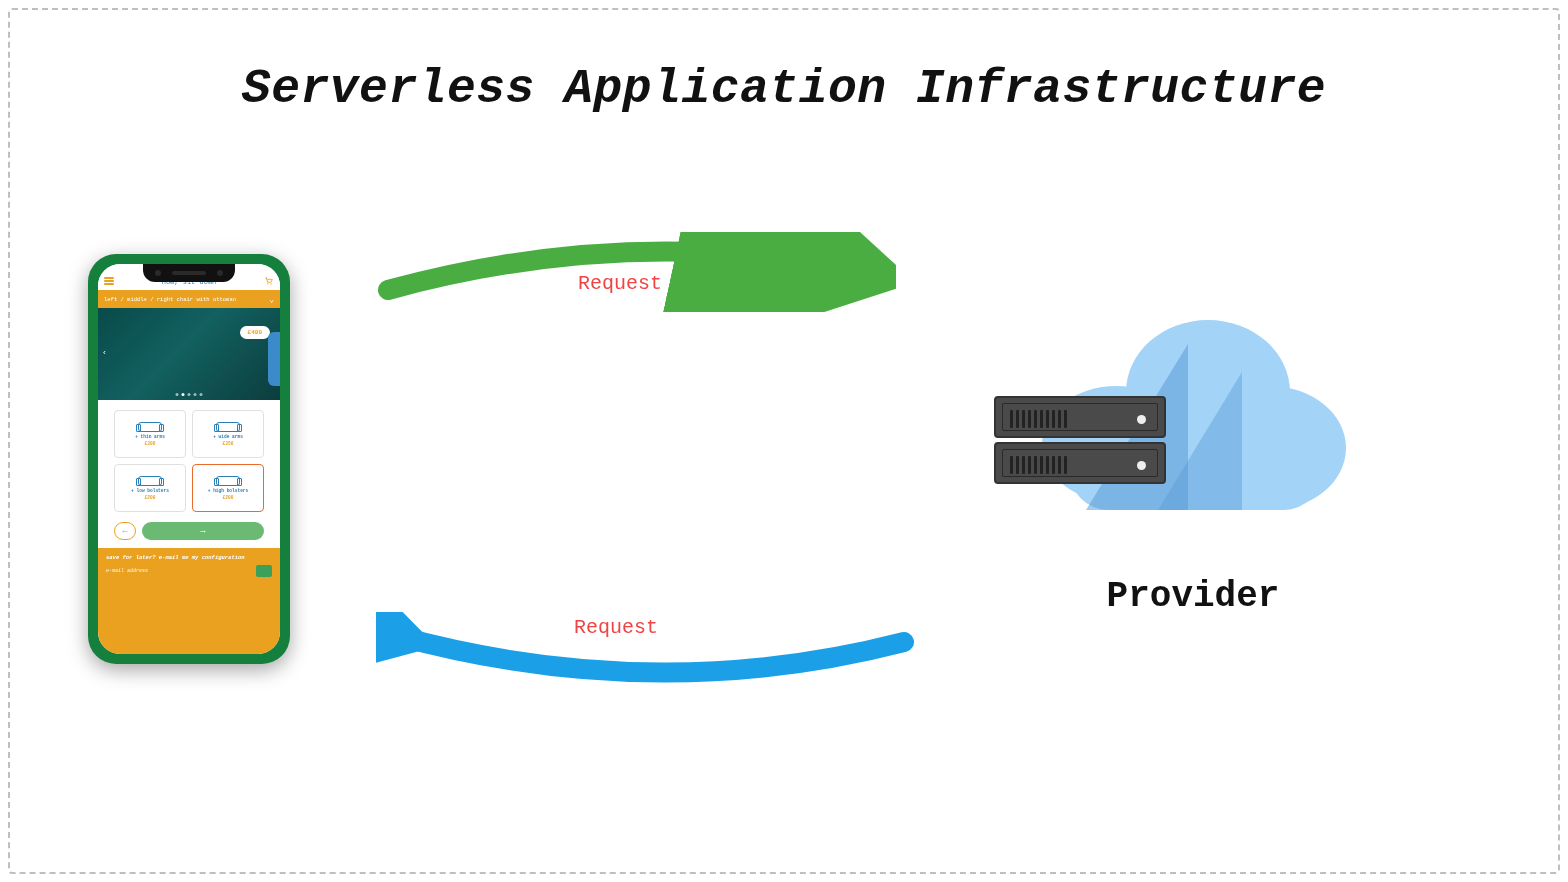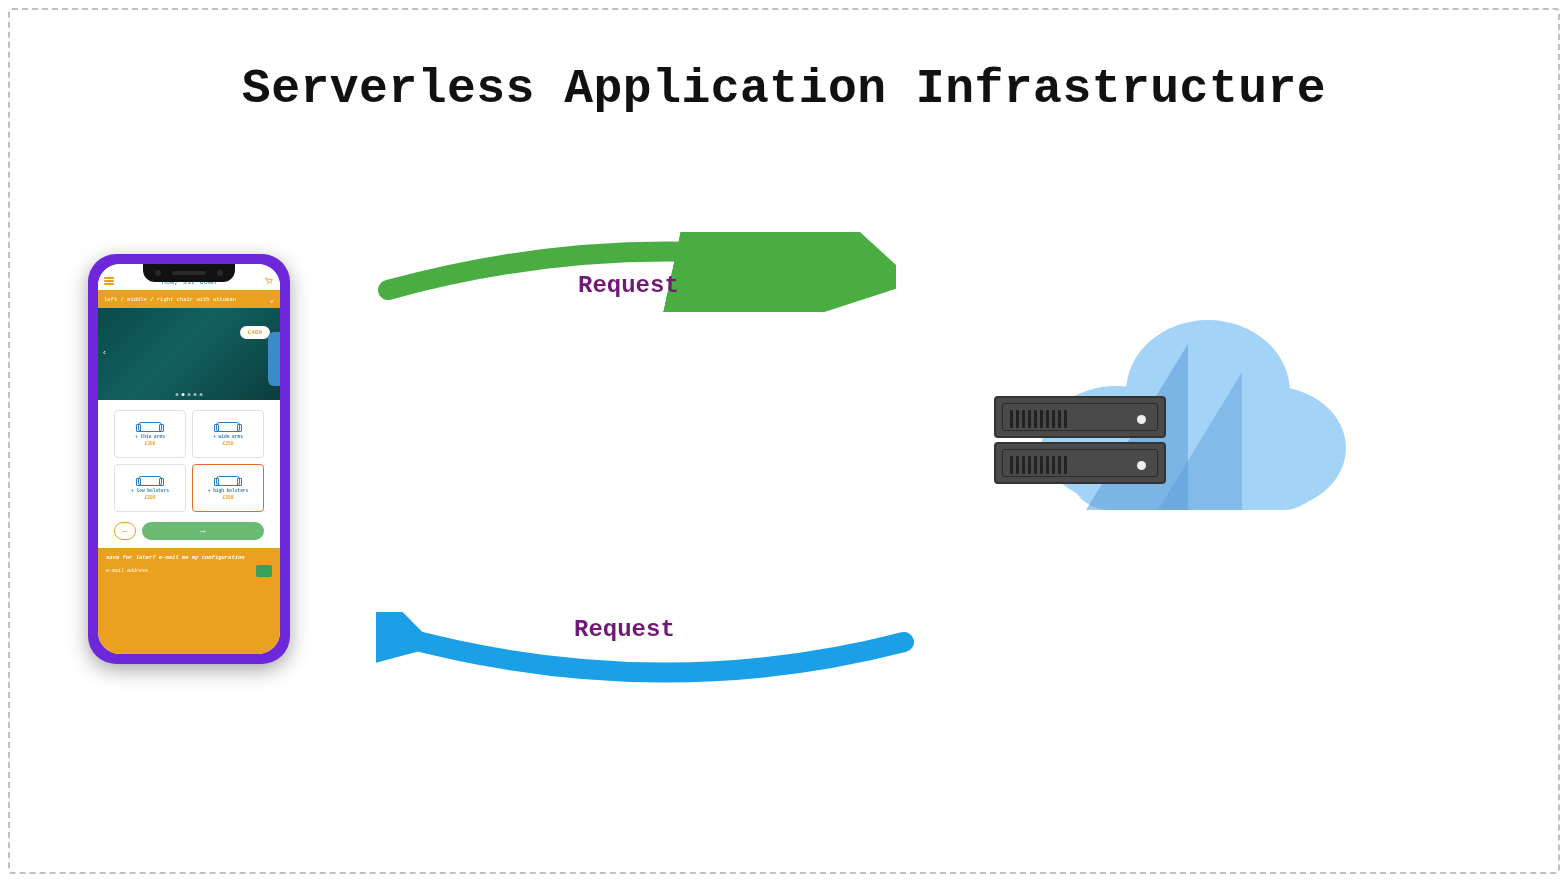--- a/index.html
+++ b/index.html
@@ -16,32 +16,33 @@
       border-radius: 4px;
     }
     .title {
       position: absolute;
       top: 62px;
       left: 0;
       right: 0;
       text-align: center;
       font-size: 48px;
       font-weight: 700;
+      font-style: italic;
       color: #111;
       letter-spacing: 0.5px;
     }
 
     
     .phone {
       position: absolute;
       left: 88px;
       top: 254px;
       width: 202px;
       height: 410px;
-      background: #6d28d9;
+      background: #15803d;
       border-radius: 28px;
       padding: 10px;
       box-shadow: 0 6px 20px rgba(0,0,0,0.35);
     }
     .phone-inner {
       width: 100%;
       height: 100%;
       background: #fff;
       border-radius: 22px;
       overflow: hidden;
@@ -171,21 +172,21 @@
     
     .req-arrow {
       position: absolute; left: 376px; top: 232px;
       width: 520px; height: 80px;
     }
     .resp-arrow {
       position: absolute; left: 376px; top: 612px;
       width: 540px; height: 90px;
     }
     .arrow-label {
-      position: absolute; font-size: 24px; font-weight: 700; color: #701a75;
+      position: absolute; font-size: 20px; font-weight: 400; color: #ef4444;
     }
     .req-label { left: 578px; top: 272px; }
     .resp-label { left: 574px; top: 616px; }
 
     
     .cloud-block {
       position: absolute;
       left: 994px;
       top: 314px;
       width: 350px;
@@ -356,13 +357,14 @@
           <i></i>
           <i></i>
         </div>
       <div class="led"></div>
     </div>
   </div>
 </div>
 
 <div class="provider-label">
   <br>
+  <span>Provider</span>
 </div>
 
 </body></html>

